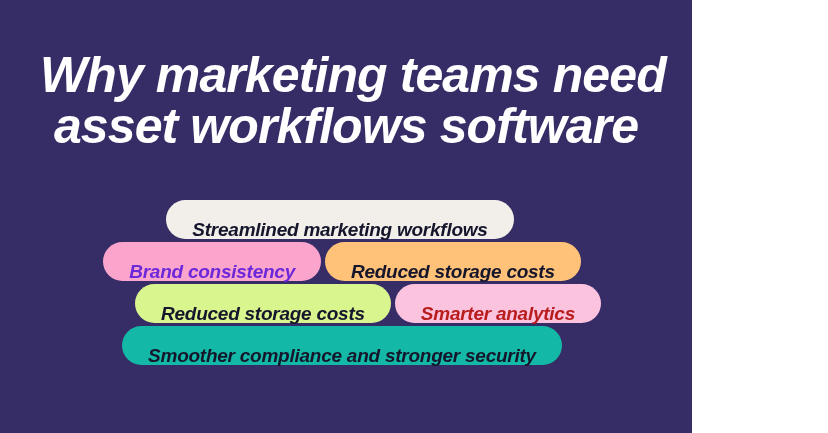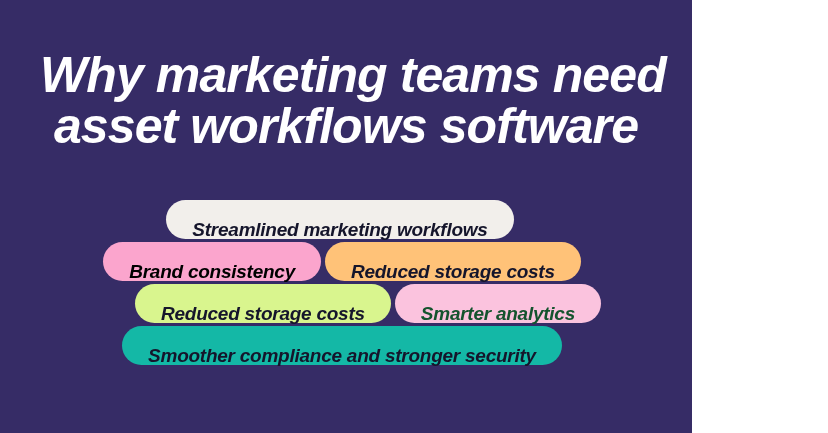--- a/index.html
+++ b/index.html
@@ -101,32 +101,32 @@
   </div>
 
   <div class="pill-stack">
       <div class="pill-row row-0">
         <div class="pill" style="background: rgb(242, 239, 235);">
           <span class="pill-label" style="color: rgb(21, 21, 43);">Streamlined marketing workflows</span>
         </div>
       </div>
       <div class="pill-row row-1">
         <div class="pill" style="background: rgb(251, 165, 205);">
-          <span class="pill-label" style="color: #000000;">Brand consistency</span>
+          <span class="pill-label" style="color: #6d28d9;">Brand consistency</span>
         </div>
         <div class="pill" style="background: rgb(255, 194, 120);">
           <span class="pill-label" style="color: rgb(21, 21, 43);">Reduced storage costs</span>
         </div>
       </div>
       <div class="pill-row row-2">
         <div class="pill" style="background: rgb(217, 245, 142);">
           <span class="pill-label" style="color: rgb(21, 21, 43);">Reduced storage costs</span>
         </div>
         <div class="pill" style="background: rgb(251, 195, 222);">
-          <span class="pill-label" style="color: #14532d; margin-top: 47px;">Smarter analytics</span>
+          <span class="pill-label" style="color: #b91c1c; margin-top: 47px;">Smarter analytics</span>
         </div>
       </div>
       <div class="pill-row row-3">
         <div class="pill" style="background: #14b8a6;">
           <span class="pill-label" style="color: rgb(21, 21, 43);">Smoother compliance and stronger security</span>
         </div>
       </div>
     </div>
 
 </div>

